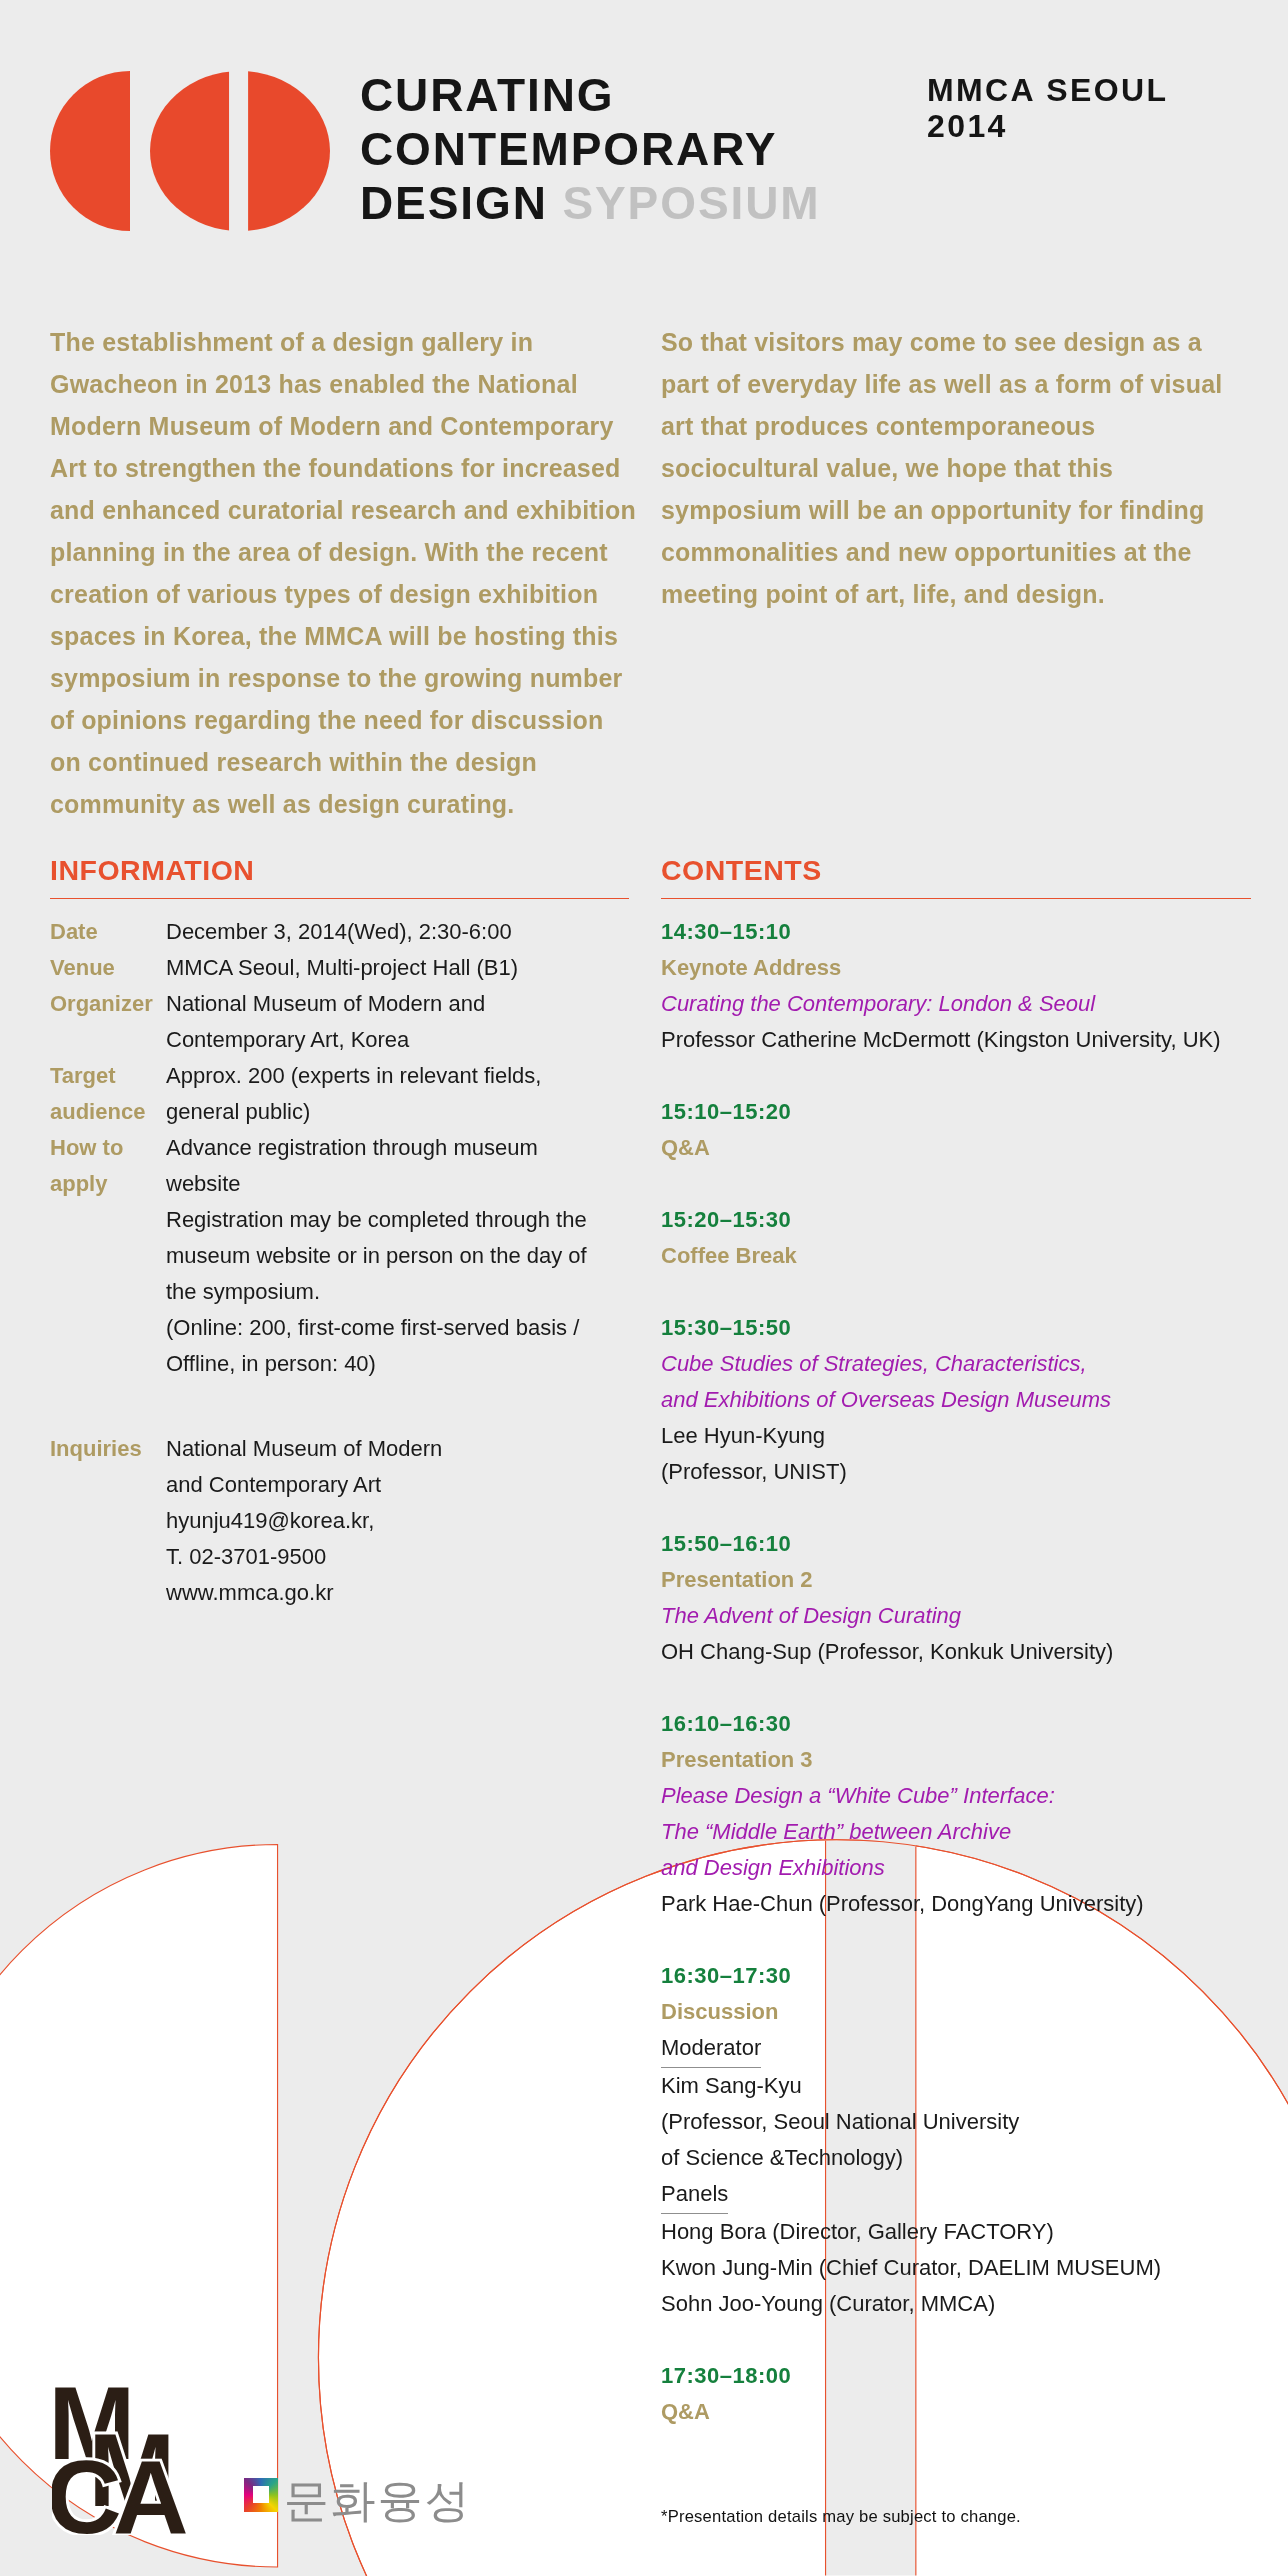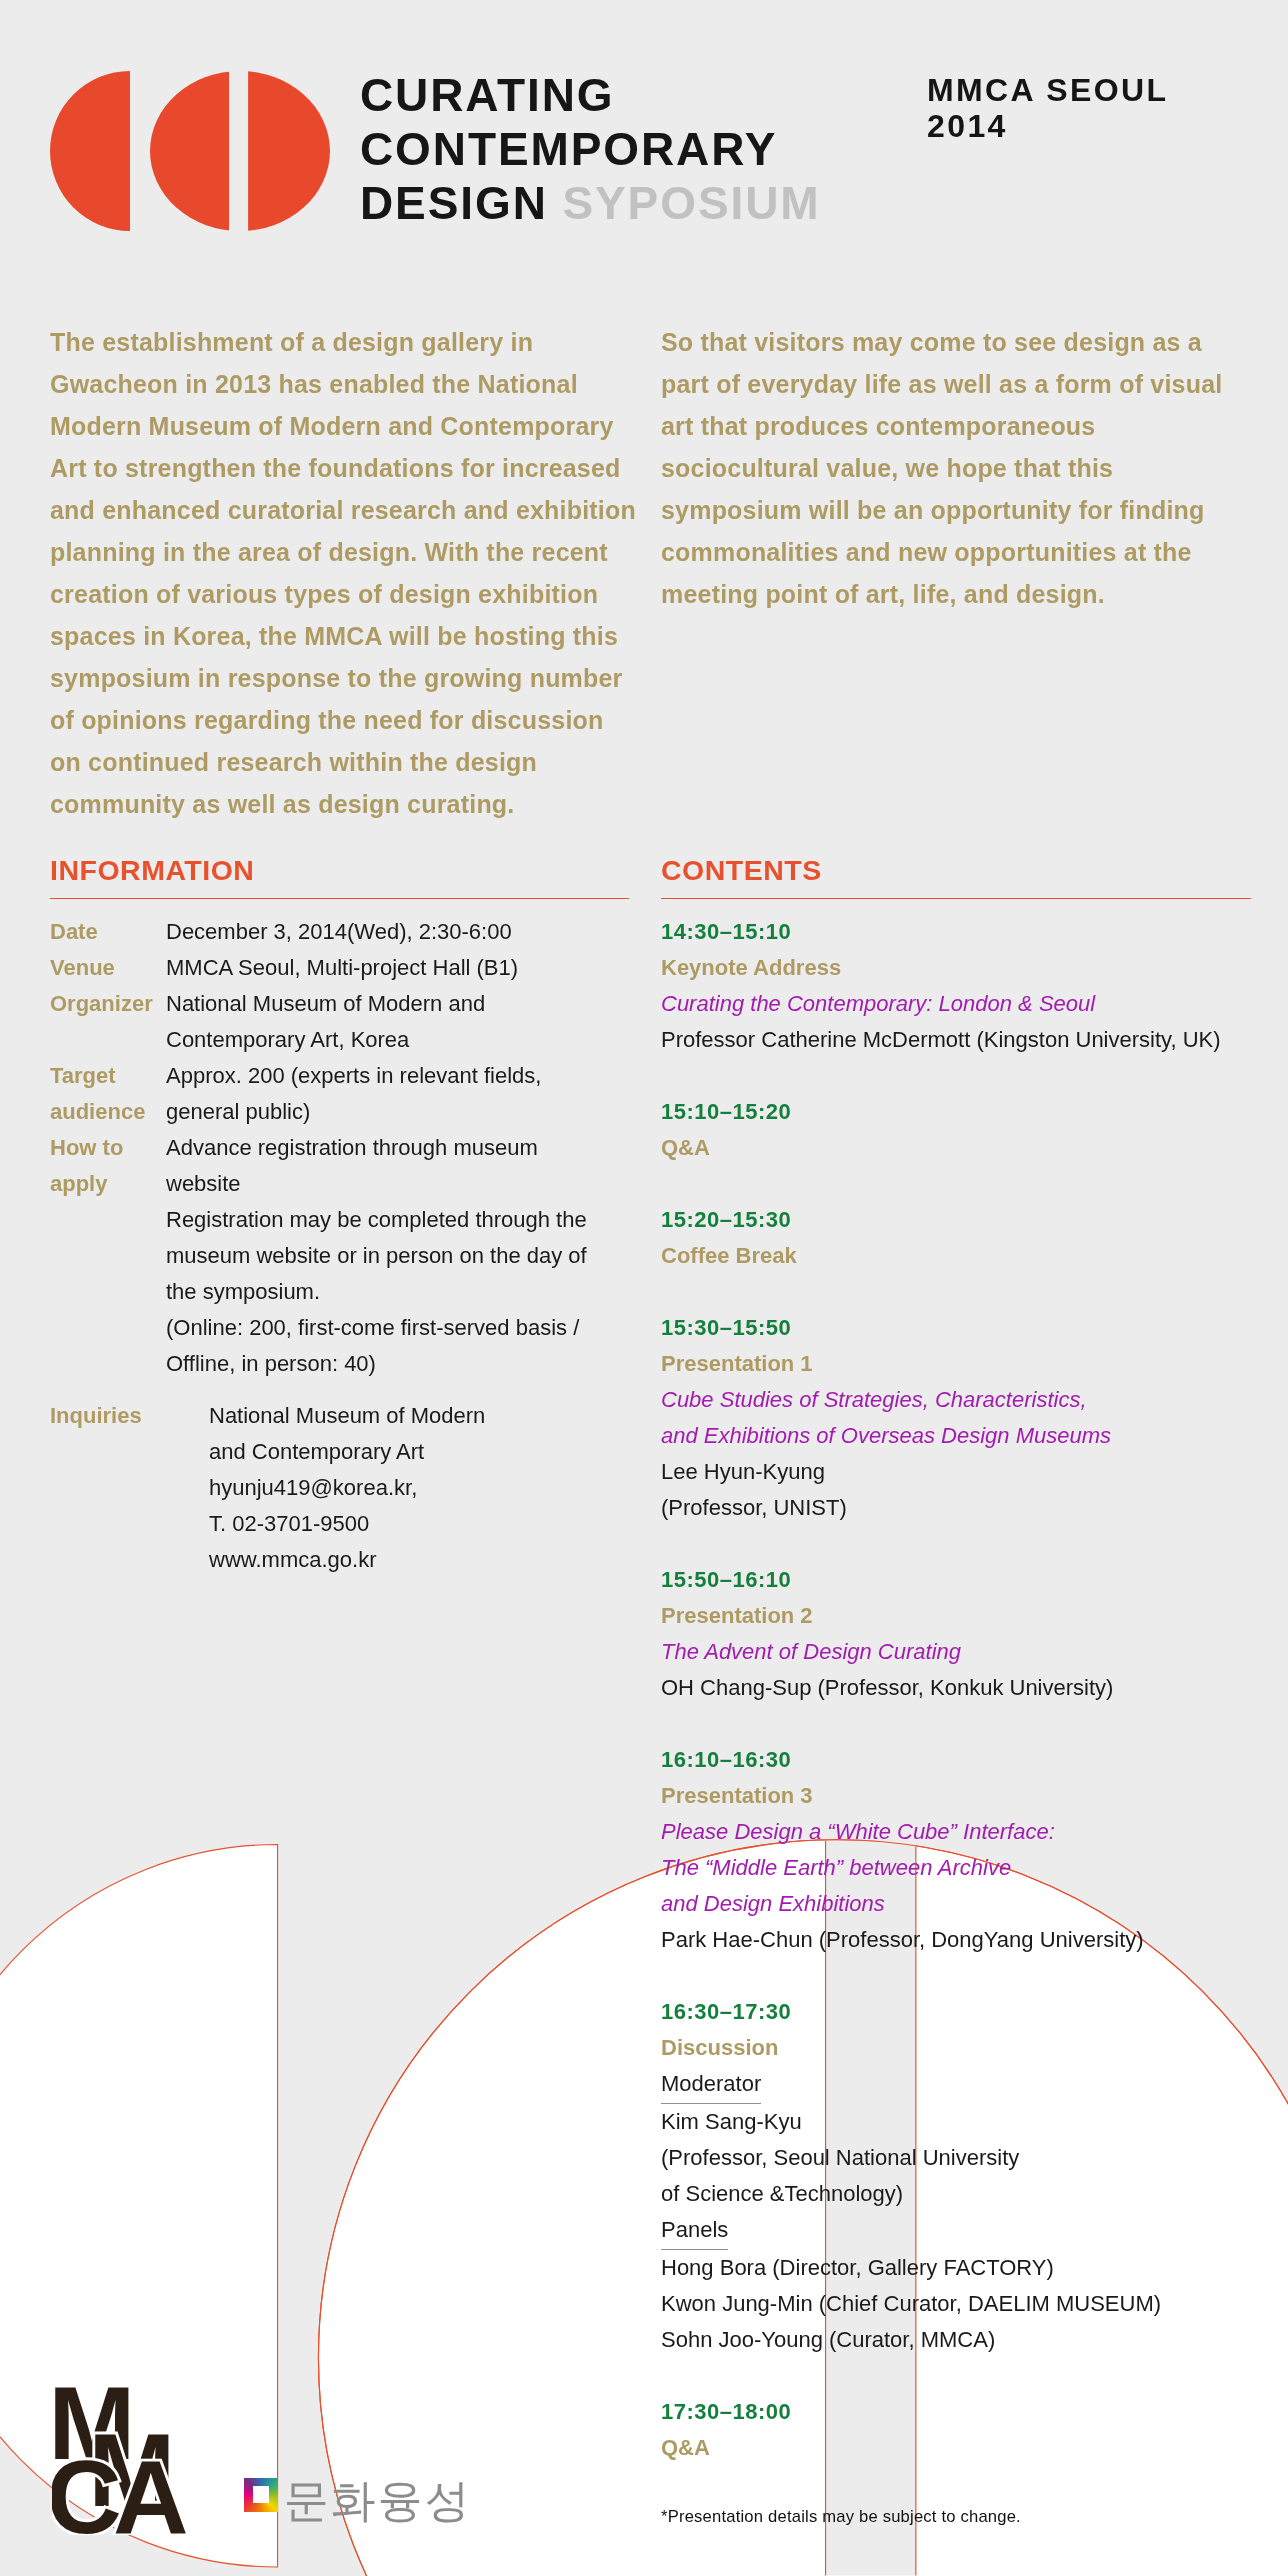--- a/index.html
+++ b/index.html
@@ -26,21 +26,21 @@
 
   
   .col-info{position:absolute;left:50px;top:856px;width:579px;}
   .col-contents{position:absolute;left:661px;top:856px;width:590px;}
   .section-heading{font-size:28.5px;font-weight:bold;letter-spacing:0.5px;color:#E8512E;line-height:28.5px;margin:0;}
   .section-rule{border:none;border-top:1.9px solid #E8512E;margin:13.3px 0 0 0;}
   .section-body{padding-top:15px;}
 
   
   .info-row{display:flex;align-items:flex-start;}
-  .info-row.gap-before{margin-top:16px;gap:43px;}
+  .info-row.gap-before{margin-top:49px;}
   .info-label{width:116px;flex:0 0 116px;font-size:22px;font-weight:bold;color:#AE9B63;line-height:36px;}
   .info-value{flex:1;}
   .info-line{font-size:22px;line-height:36px;color:#1A1A1A;}
 
   
   .sched-block{margin-bottom:36px;}
   .sched-line{font-size:22px;line-height:36px;}
   .sched-time{font-weight:bold;color:#15803d;letter-spacing:0.5px;}
   .sched-session{font-weight:bold;color:#AE9B63;}
   .sched-title{font-style:italic;color:#a21caf;}
@@ -164,21 +164,20 @@
         <div class="sched-block">
           <div class="sched-line sched-time">15:10–15:20</div>
           <div class="sched-line sched-session">Q&amp;A</div>
         </div>
         <div class="sched-block">
           <div class="sched-line sched-time">15:20–15:30</div>
           <div class="sched-line sched-session">Coffee Break</div>
         </div>
         <div class="sched-block">
           <div class="sched-line sched-time">15:30–15:50</div>
-          <div class="sched-line sched-session">Presentation 1</div>
           <div class="sched-line sched-title">Cube Studies of Strategies, Characteristics,</div>
           <div class="sched-line sched-title">and Exhibitions of Overseas Design Museums</div>
           <div class="sched-line sched-name">Lee Hyun-Kyung</div>
           <div class="sched-line sched-name">(Professor, UNIST)</div>
         </div>
         <div class="sched-block">
           <div class="sched-line sched-time">15:50–16:10</div>
           <div class="sched-line sched-session">Presentation 2</div>
           <div class="sched-line sched-title">The Advent of Design Curating</div>
           <div class="sched-line sched-name">OH Chang-Sup (Professor, Konkuk University)</div>

